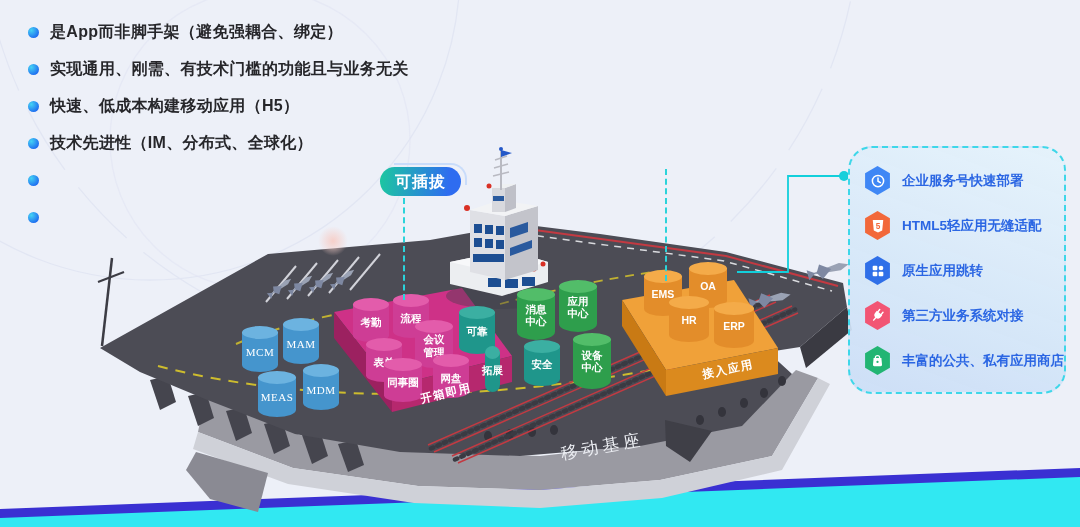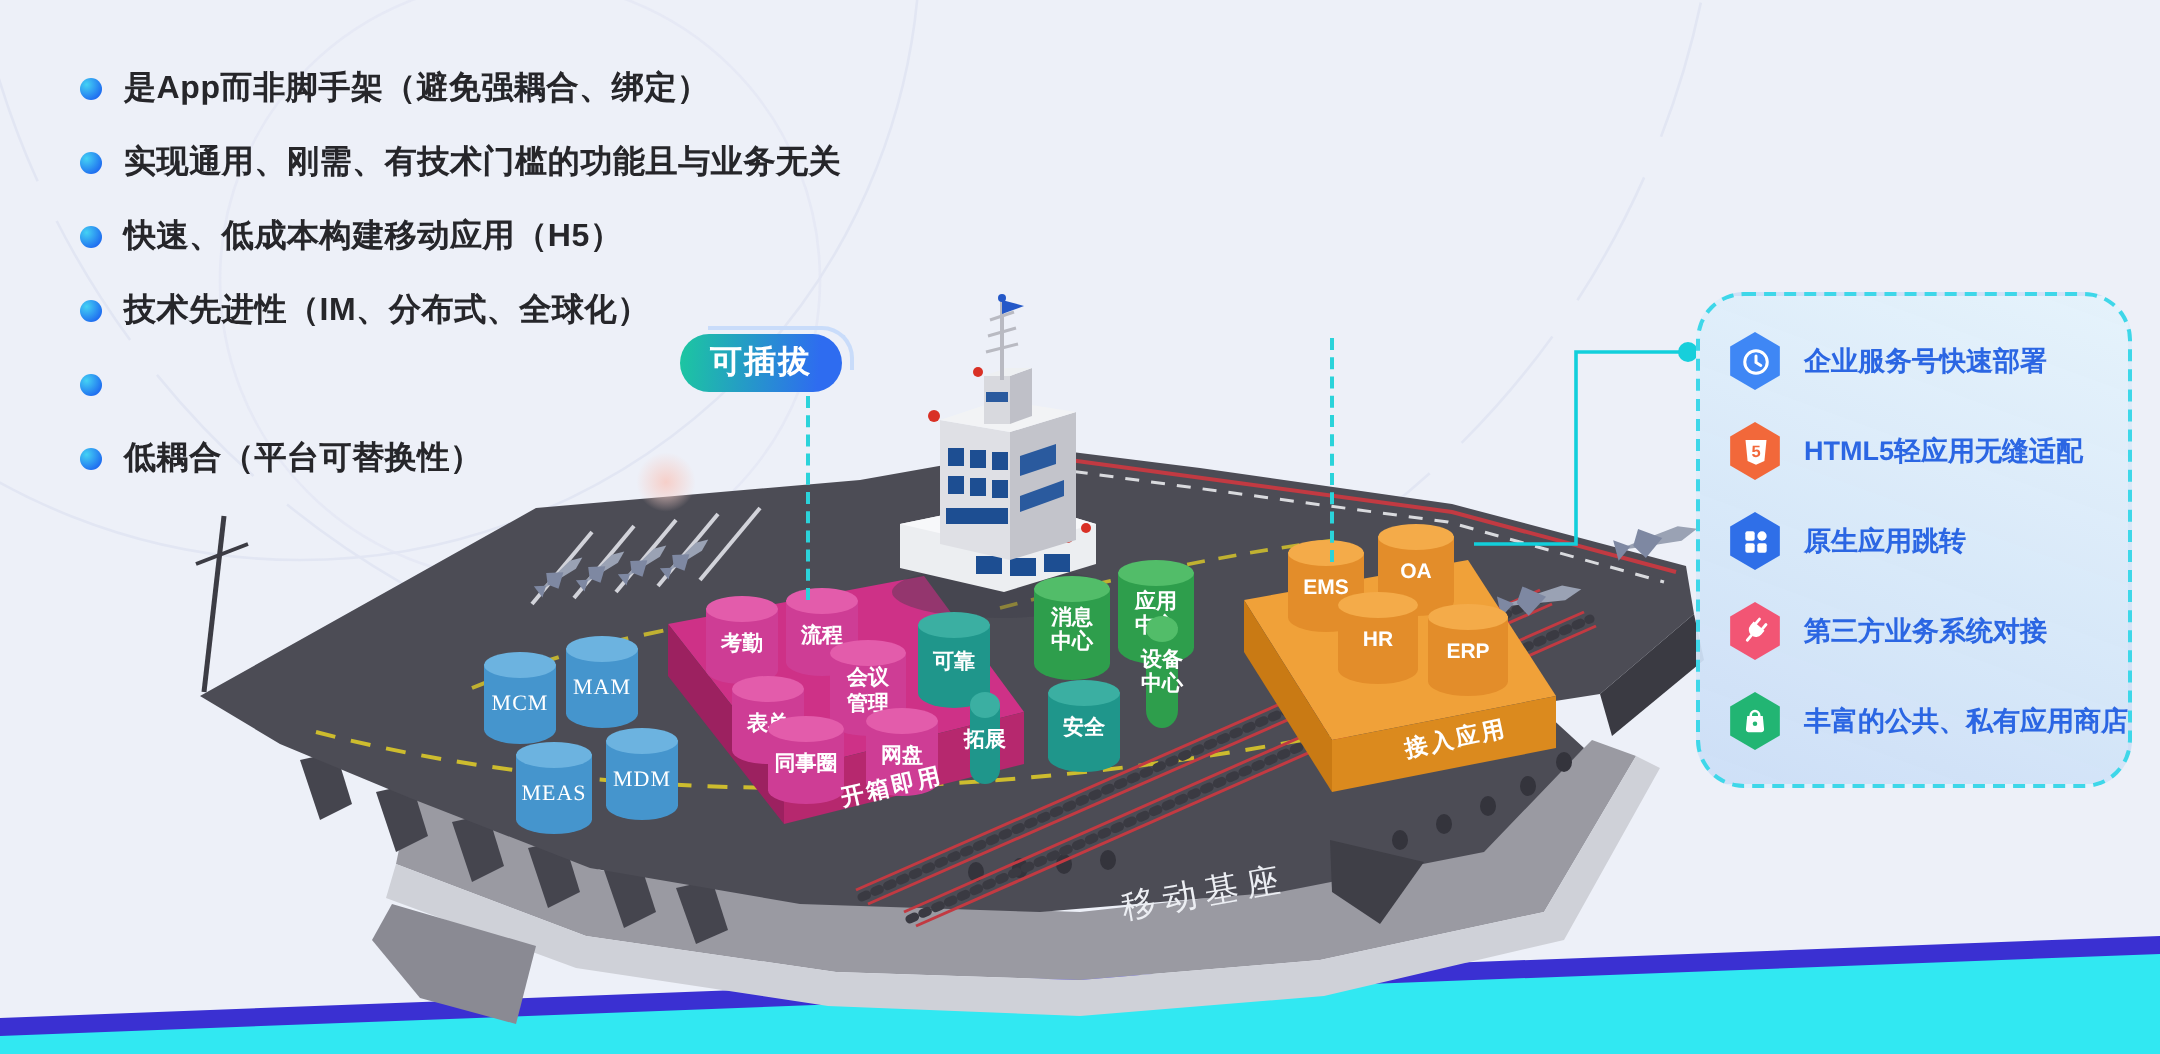--- a/index.html
+++ b/index.html
@@ -6,33 +6,33 @@
   body{font-family:"Liberation Sans","DejaVu Sans",sans-serif;}
   .stage{position:relative;width:1080px;height:527px;overflow:hidden;
          background:#edf0f8;}
   .scene-svg{position:absolute;left:0;top:0;z-index:1;}
 
   
   .blur-dot{position:absolute;border-radius:50%;z-index:1;
     background:radial-gradient(circle,#f6cfc9 0%,rgba(246,207,201,0) 70%);}
 
   
-  .bullets{position:absolute;left:24px;top:10px;z-index:5;list-style:none;margin:16px;padding:0;}
+  .bullets{position:absolute;left:24px;top:10px;z-index:5;list-style:none;margin:4px;padding:0;}
   .bullets li{display:flex;align-items:center;height:37px;}
   .bullet-dot{width:11px;height:11px;border-radius:50%;margin-right:11px;flex:none;
     background:radial-gradient(circle at 30% 30%,#44d2f4,#1f6ef0 75%);}
   .bullet-text{font-size:16px;font-weight:600;color:#26262a;letter-spacing:.3px;white-space:nowrap;}
 
   
   .badge{position:absolute;z-index:6;height:29px;line-height:29px;padding:0 15px;
     border-radius:15px;color:#fff;font-size:16px;font-weight:700;letter-spacing:1px;
     background:linear-gradient(95deg,#1cc7a0 0%,#2e6cf0 85%);white-space:nowrap;}
   .badge::after{content:"";position:absolute;left:14px;top:-4px;right:-6px;height:20px;
     border:2px solid #c9dcfa;border-left:none;border-bottom:none;border-radius:0 16px 0 0;}
-  .badge-pluggable{left:340px;top:167px;}
+  .badge-pluggable{left:380px;top:167px;}
   .badge-loose{left:622px;top:138px;}
   .vdash{position:absolute;width:0;border-left:2px dashed #2bd3da;z-index:4;}
   .vdash-1{left:403px;top:198px;height:102px;}
   .vdash-2{left:665px;top:169px;height:112px;}
 
   
   .cyl{position:absolute;z-index:3;}
   .cyl .body{position:absolute;left:0;right:0;top:6px;bottom:0;
     border-radius:0 0 50% 50% / 0 0 18% 18%;}
   .cyl .cap{position:absolute;left:0;right:0;top:0;height:13px;border-radius:50%;}
@@ -230,21 +230,20 @@
       </li>
     <li>
         <span class="bullet-dot"></span>
         <span class="bullet-text">技术先进性（IM、分布式、全球化）</span>
       </li>
     <li>
         <span class="bullet-dot"></span>
       </li>
     <li>
         <span class="bullet-dot"></span>
-        <span class="bullet-text">低耦合（平台可替换性）</span>
       </li>
   </ul>
 
   <div class="badge badge-pluggable">可插拔</div>
   <div class="vdash vdash-1"></div>
   <div class="vdash vdash-2"></div>
 
   <div class="cyl c-blue" style="left:242px;top:326px;width:36px;height:46px">
       <div class="body"></div>
       <div class="cap"></div>
@@ -316,21 +315,21 @@
   <div class="cyl c-green two" style="left:517px;top:288px;width:38px;height:52px">
       <div class="body"></div>
       <div class="cap"></div>
       <div class="lbl">消息中心</div>
     </div>
   <div class="cyl c-green two" style="left:559px;top:280px;width:38px;height:52px">
       <div class="body"></div>
       <div class="cap"></div>
       <div class="lbl">应用中心</div>
     </div>
-  <div class="cyl c-green two" style="left:573px;top:308px;width:16px;height:56px">
+  <div class="cyl c-green two" style="left:573px;top:333px;width:38px;height:56px">
       <div class="body"></div>
       <div class="cap"></div>
       <div class="lbl">设备中心</div>
     </div>
 
   <div class="cyl c-orange" style="left:644px;top:270px;width:38px;height:46px">
       <div class="body"></div>
       <div class="cap"></div>
       <div class="lbl">EMS</div>
     </div>

